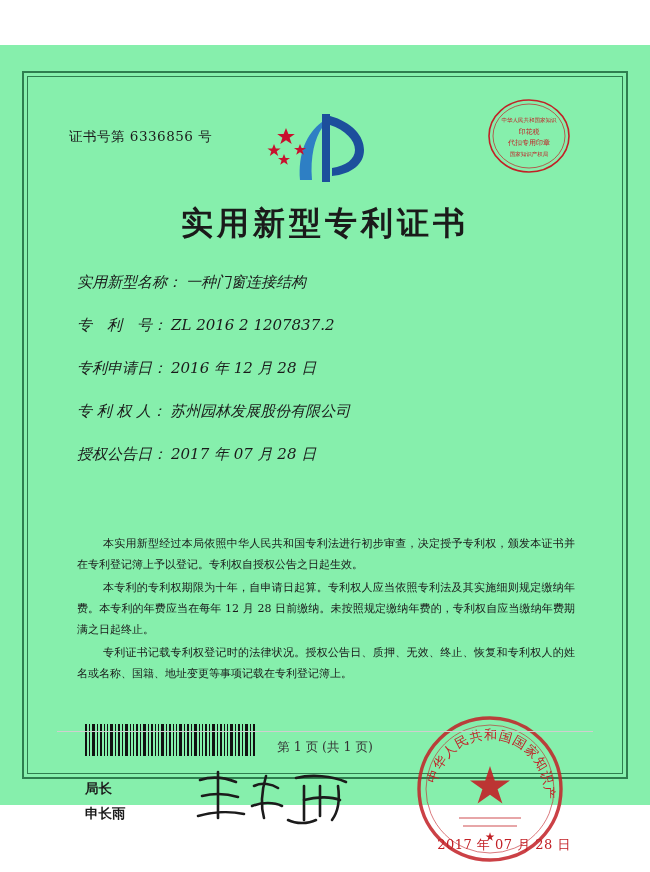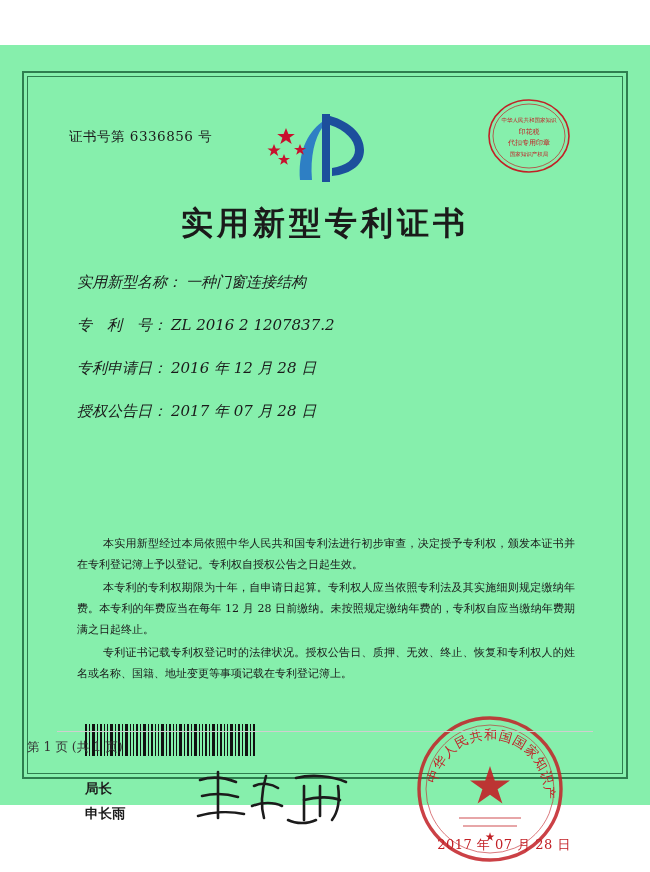--- a/index.html
+++ b/index.html
@@ -170,20 +170,21 @@
     letter-spacing: 0.5px;
     white-space: nowrap;
   }
 
   
   .footer {
     position: absolute;
     left: 0;
     right: 0;
     bottom: 18px;
+    text-align: center;
     font-size: 12.5px;
     color: #333;
   }
   .footer-rule {
     position: absolute;
     left: 30px;
     right: 30px;
     bottom: 42px;
     border-top: 1px solid #cfcfcf;
   }
@@ -238,20 +239,23 @@
 
 
       <div class="field-row">
         <span class="field-label">专　利　号</span><span>：</span><span class="field-value">ZL 2016 2 1207837.2</span>
       </div>
 
       <div class="field-row">
         <span class="field-label">专利申请日</span><span>：</span><span class="field-value">2016 年 12 月 28 日</span>
       </div>
 
+      <div class="field-row">
+        <span class="field-label">专 利 权 人</span><span>：</span><span class="field-value">苏州园林发展股份有限公司</span>
+      </div>
 
       <div class="field-row">
         <span class="field-label">授权公告日</span><span>：</span><span class="field-value">2017 年 07 月 28 日</span>
       </div>
 
     </div>
 
     <div class="paragraphs">
       <p>本实用新型经过本局依照中华人民共和国专利法进行初步审查，决定授予专利权，颁发本证书并在专利登记簿上予以登记。专利权自授权公告之日起生效。</p>
       <p>本专利的专利权期限为十年，自申请日起算。专利权人应当依照专利法及其实施细则规定缴纳年费。本专利的年费应当在每年 12 月 28 日前缴纳。未按照规定缴纳年费的，专利权自应当缴纳年费期满之日起终止。</p>

